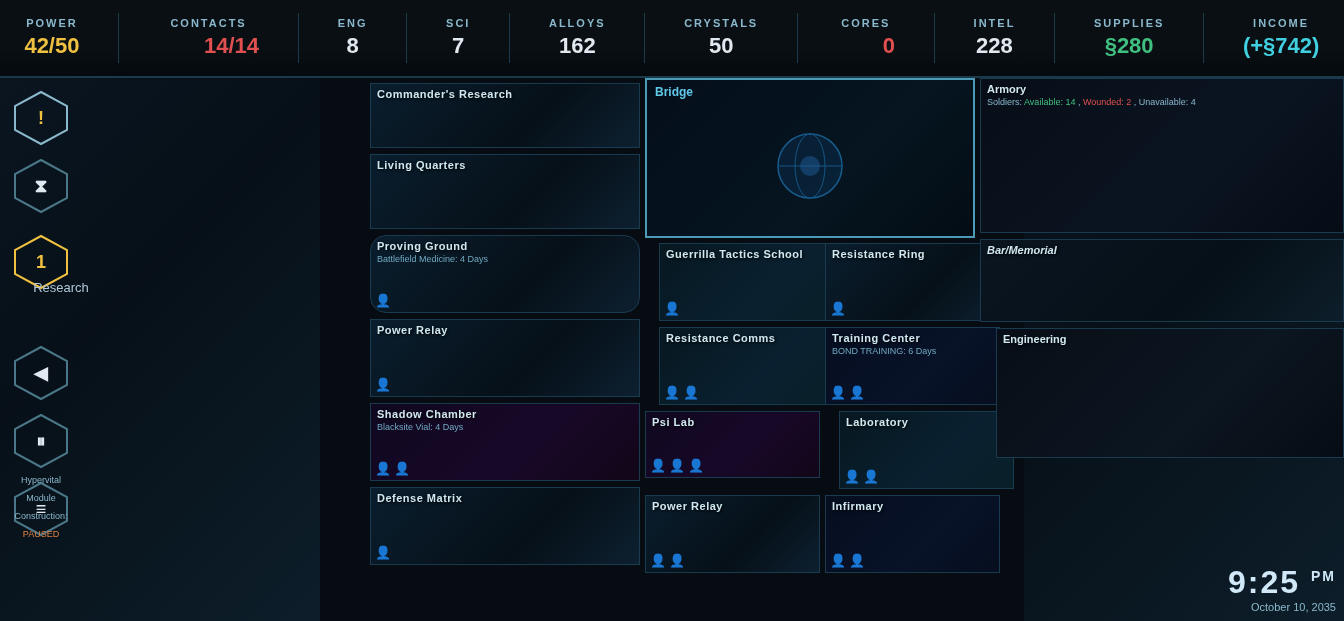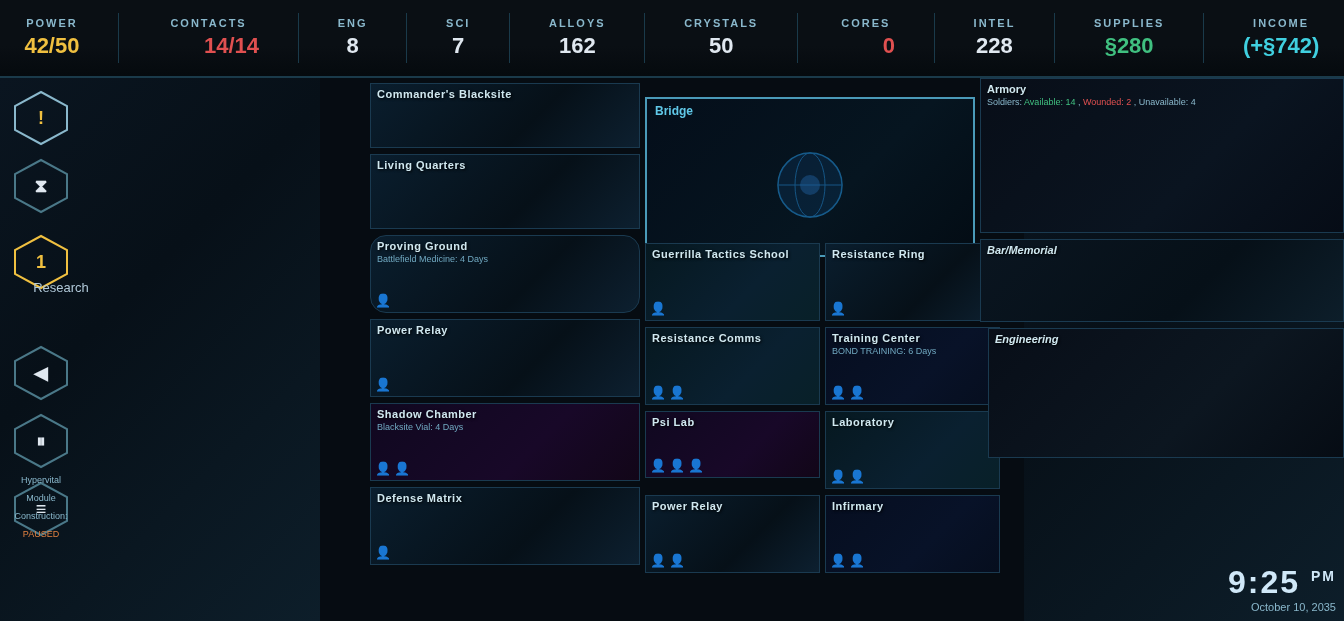--- a/index.html
+++ b/index.html
@@ -226,20 +226,21 @@
       font-size: 11px;
       color: #8ab8cc;
     }
 
     
     .room-dark-bg {
       background: linear-gradient(135deg, #0a1e2e 0%, #061018 60%, #0d2030 100%);
     }
     .room-teal-bg {
       background: linear-gradient(135deg, #061820 0%, #0a2030 60%, #082028 100%);
+      margin-left: 14px;
     }
     .room-purple-bg {
       background: linear-gradient(135deg, #100820 0%, #180828 60%, #120618 100%);
     }
     .room-blue-bg {
       background: linear-gradient(135deg, #060e20 0%, #081228 60%, #060e1e 100%);
     }
   </style>
 </head>
 <body>
@@ -350,24 +351,24 @@
 
     <div style="position:absolute; bottom:80px; left:5px; right:5px; text-align:center;">
       <span style="color:#8ab8cc; font-size:9px;">Hypervital Module Construction:</span>
       <span style="color:#e08040; font-size:9px;">PAUSED</span>
     </div>
   </div>
 
   <div id="room-grid">
 
     <div class="room-cell room-dark-bg" style="left:50px; top:5px; width:270px; height:65px;">
-      <div class="room-label">Commander's Blacksite</div>
-    </div>
-
-    <div class="room-cell room-bridge" style="left:325px; top:0px; width:330px; height:160px; background: linear-gradient(135deg, #040e1a 0%, #061520 60%, #030c14 100%); margin-top: 19px;">
+      <div class="room-label">Commander's Research</div>
+    </div>
+
+    <div class="room-cell room-bridge" style="left:325px; top:0px; width:330px; height:160px; background: linear-gradient(135deg, #040e1a 0%, #061520 60%, #030c14 100%);">
       <div style="position:absolute; top:5px; left:8px; color:#60c8e8; font-size:12px; font-weight:bold; z-index:5;">Bridge</div>
 
       <svg style="position:absolute; left:50%; top:50%; transform:translate(-50%,-40%); width:80px; height:80px; opacity:0.7;" viewBox="0 0 80 80">
         <circle cx="40" cy="40" r="32" fill="none" stroke="#2080c0" stroke-width="1.5"></circle>
         <ellipse cx="40" cy="40" rx="15" ry="32" fill="none" stroke="#2080c0" stroke-width="1"></ellipse>
         <line x1="8" y1="40" x2="72" y2="40" stroke="#2080c0" stroke-width="1"></line>
         <circle cx="40" cy="40" r="32" fill="rgba(20,80,140,0.3)"></circle>
         <circle cx="40" cy="40" r="10" fill="rgba(40,120,200,0.5)"></circle>
       </svg>
     </div>
@@ -483,21 +484,21 @@
         <span style="color:#8ab8cc;">, </span>
         <span style="color:#e05050;">Wounded: 2</span>
         <span style="color:#8ab8cc;">, Unavailable: 4</span>
       </div>
     </div>
 
     <div class="right-room" style="left:0; top:161px; right:0; height:83px; background: linear-gradient(135deg, #0a1520 0%, #061018 60%, #0d1e2a 100%); font-style: italic;">
       <div class="right-room-label">Bar/Memorial</div>
     </div>
 
-    <div class="right-room" style="left:8px; top:250px; right:0; height:130px; background: linear-gradient(135deg, #080e18 0%, #0c1620 60%, #060c14 100%); font-style: italic;">
+    <div class="right-room" style="left:16px; top:250px; right:0; height:130px; background: linear-gradient(135deg, #080e18 0%, #0c1620 60%, #060c14 100%);">
       <div class="right-room-label">Engineering</div>
     </div>
   </div>
 
   <div id="clock">
     <div class="clock-time">
       <span>9:25</span>
       <span class="clock-ampm">PM</span>
     </div>
     <div class="clock-date">October 10, 2035</div>

